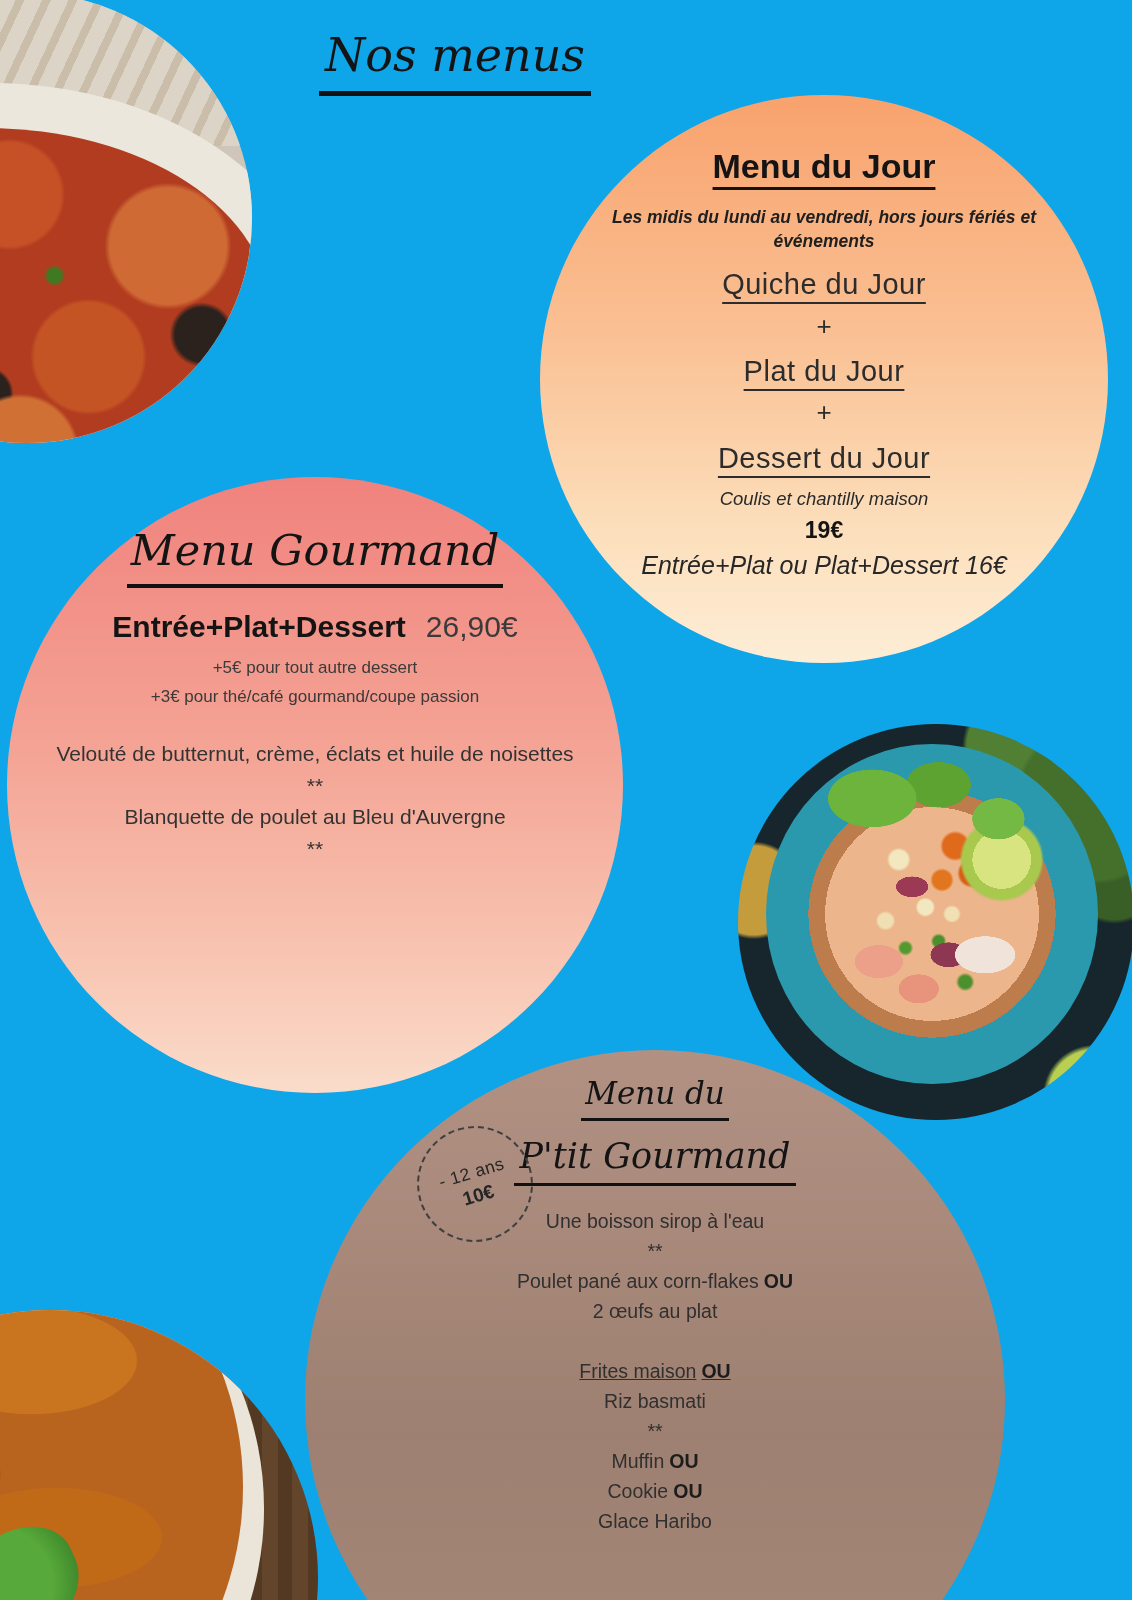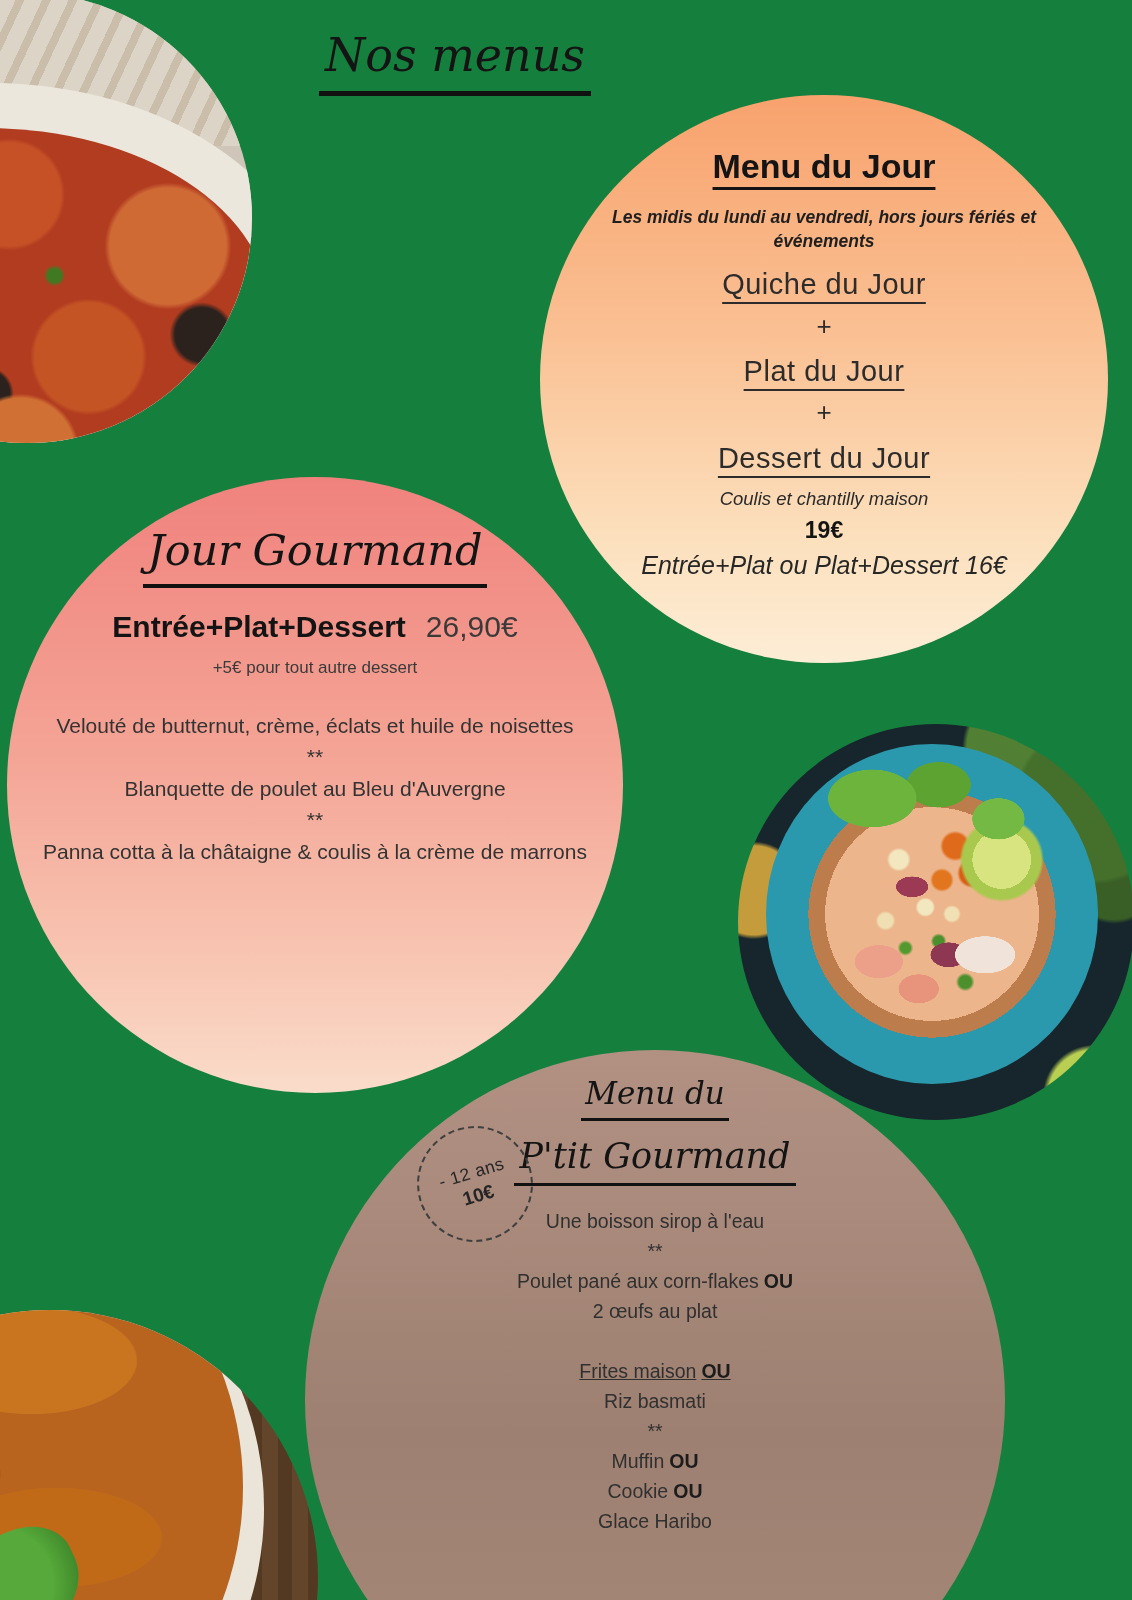--- a/index.html
+++ b/index.html
@@ -1,18 +1,18 @@
 <!DOCTYPE html>
 <html><head>
 <meta charset="utf-8">
 <style>
   html,body{margin:0;padding:0;background:#e8e0d0;}
   .page{
     position:relative;width:1132px;height:1600px;overflow:hidden;
-    background:#15803d;
+    background:#0ea5e9;
     font-family:"Liberation Sans",sans-serif;color:#2f2f2f;
     margin:0 auto;
   }
   .abs{position:absolute;}
 
   
   .script{font-family:"DejaVu Serif",serif;font-style:italic;font-weight:500;color:#141414;}
 
   
   .page-title{left:315px;top:30px;width:280px;text-align:center;z-index:5;}
@@ -171,30 +171,30 @@
       <div class="cj-plus">+</div>
       <div class="cj-item">Dessert du Jour</div>
       <div class="cj-note">Coulis et chantilly maison</div>
       <div class="cj-price">19€</div>
       <div class="cj-alt">Entrée+Plat ou Plat+Dessert 16€</div>
     </div>
   </div>
 
   <div class="abs circle c-gourmand">
     <div class="content">
-      <span class="script cg-title">Jour Gourmand</span>
+      <span class="script cg-title">Menu Gourmand</span>
       <div class="cg-formula">
         <span class="f">Entrée+Plat+Dessert</span><span class="p">26,90€</span>
       </div>
       <div class="cg-note first">+5€ pour tout autre dessert</div>
+      <div class="cg-note">+3€ pour thé/café gourmand/coupe passion</div>
       <div class="cg-course start">Velouté de butternut, crème, éclats et huile de noisettes</div>
       <div class="cg-sep">**</div>
       <div class="cg-course">Blanquette de poulet au Bleu d'Auvergne</div>
       <div class="cg-sep">**</div>
-      <div class="cg-course">Panna cotta à la châtaigne &amp; coulis à la crème de marrons</div>
     </div>
   </div>
 
   <div class="abs photo ph-ceviche">
     <div class="bowl"></div>
     <div class="garnish"></div>
   </div>
 
   <div class="abs circle c-ptit">
     <div class="content">

